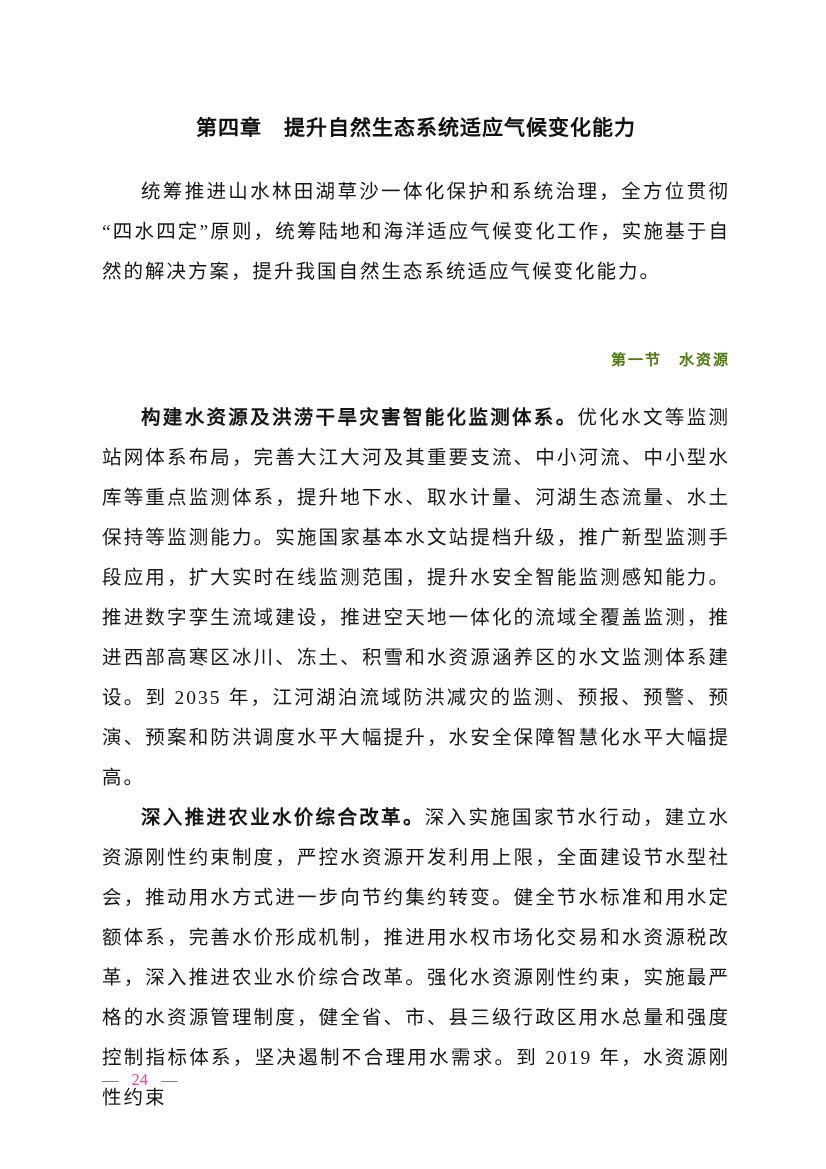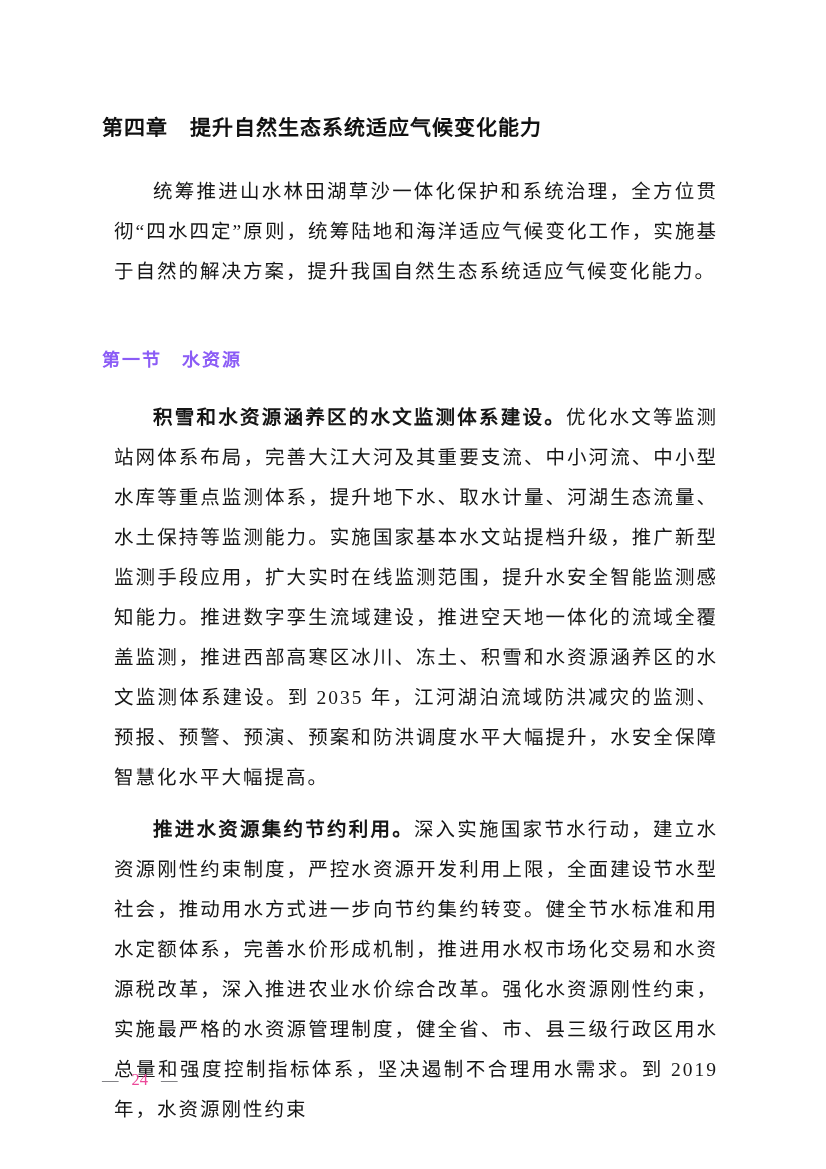--- a/index.html
+++ b/index.html
@@ -12,45 +12,46 @@
     overflow: hidden;
   }
   .page {
     position: absolute; inset: 0;
     background: #ffffff;
   }
   .content {
     padding: 110px 96px 0 102px; 
   }
   .chapter-title {
+    text-align: center;
     font-family: "Liberation Sans", "DejaVu Sans", sans-serif;
     font-weight: 700;
     font-size: 21px;
     line-height: 36px;
     letter-spacing: 1px;
     color: #111111;
   }
   .intro-block { margin-top: 26px; }
   p.para {
-    margin: 12px;
+    margin: 0;
     font-size: 19.5px;
     line-height: 40px;
     letter-spacing: 2px;
     text-align: justify;
     text-indent: 2em;
     color: #161616;
   }
   .section-title {
     margin-top: 52px;
-    text-align: left;
+    text-align: right;
     font-weight: 700;
-    font-size: 18px;
+    font-size: 15px;
     line-height: 32px;
     letter-spacing: 2px;
-    color: #8b5cf6;
+    color: #4d7c0f;
   }
   .body-paras { margin-top: 22px; }
   .lead { font-weight: 700; }
   .footer {
     position: absolute;
     left: 102px;
     top: 1068px;
     display: flex;
     align-items: center;
     gap: 13px;
@@ -68,23 +69,23 @@
 
     <div class="chapter-title">第四章　提升自然生态系统适应气候变化能力</div>
 
     <div class="intro-block">
       <p class="para">统筹推进山水林田湖草沙一体化保护和系统治理，全方位贯彻“四水四定”原则，统筹陆地和海洋适应气候变化工作，实施基于自然的解决方案，提升我国自然生态系统适应气候变化能力。</p>
     </div>
 
     <div class="section-title">第一节　水资源</div>
 
     <div class="body-paras">
-      <p class="para"><span class="lead">积雪和水资源涵养区的水文监测体系建设。</span><span>优化水文等监测站网体系布局，完善大江大河及其重要支流、中小河流、中小型水库等重点监测体系，提升地下水、取水计量、河湖生态流量、水土保持等监测能力。实施国家基本水文站提档升级，推广新型监测手段应用，扩大实时在线监测范围，提升水安全智能监测感知能力。推进数字孪生流域建设，推进空天地一体化的流域全覆盖监测，推进西部高寒区冰川、冻土、积雪和水资源涵养区的水文监测体系建设。到 2035 年，江河湖泊流域防洪减灾的监测、预报、预警、预演、预案和防洪调度水平大幅提升，水安全保障智慧化水平大幅提高。</span></p>
+      <p class="para"><span class="lead">构建水资源及洪涝干旱灾害智能化监测体系。</span><span>优化水文等监测站网体系布局，完善大江大河及其重要支流、中小河流、中小型水库等重点监测体系，提升地下水、取水计量、河湖生态流量、水土保持等监测能力。实施国家基本水文站提档升级，推广新型监测手段应用，扩大实时在线监测范围，提升水安全智能监测感知能力。推进数字孪生流域建设，推进空天地一体化的流域全覆盖监测，推进西部高寒区冰川、冻土、积雪和水资源涵养区的水文监测体系建设。到 2035 年，江河湖泊流域防洪减灾的监测、预报、预警、预演、预案和防洪调度水平大幅提升，水安全保障智慧化水平大幅提高。</span></p>
 
-      <p class="para"><span class="lead">推进水资源集约节约利用。</span><span>深入实施国家节水行动，建立水资源刚性约束制度，严控水资源开发利用上限，全面建设节水型社会，推动用水方式进一步向节约集约转变。健全节水标准和用水定额体系，完善水价形成机制，推进用水权市场化交易和水资源税改革，深入推进农业水价综合改革。强化水资源刚性约束，实施最严格的水资源管理制度，健全省、市、县三级行政区用水总量和强度控制指标体系，坚决遏制不合理用水需求。到 2019 年，水资源刚性约束</span></p>
+      <p class="para"><span class="lead">深入推进农业水价综合改革。</span><span>深入实施国家节水行动，建立水资源刚性约束制度，严控水资源开发利用上限，全面建设节水型社会，推动用水方式进一步向节约集约转变。健全节水标准和用水定额体系，完善水价形成机制，推进用水权市场化交易和水资源税改革，深入推进农业水价综合改革。强化水资源刚性约束，实施最严格的水资源管理制度，健全省、市、县三级行政区用水总量和强度控制指标体系，坚决遏制不合理用水需求。到 2019 年，水资源刚性约束</span></p>
     </div>
 
   </div>
 
   <div class="footer">
     <span class="dash">—</span>
     <span class="pagenum">24</span>
     <span class="dash">—</span>
   </div>
 </div>

